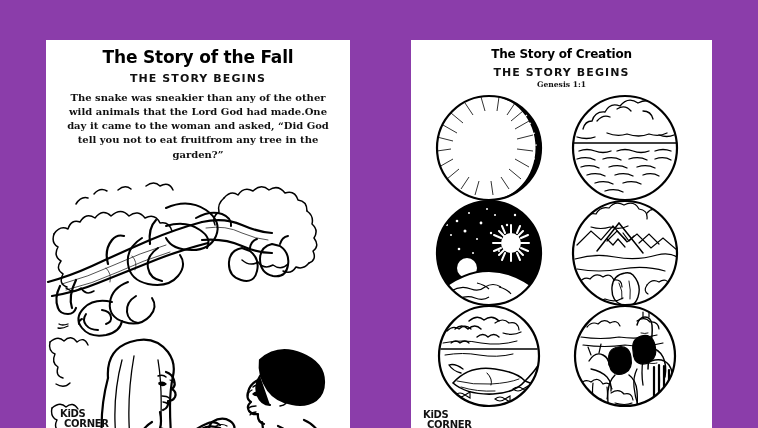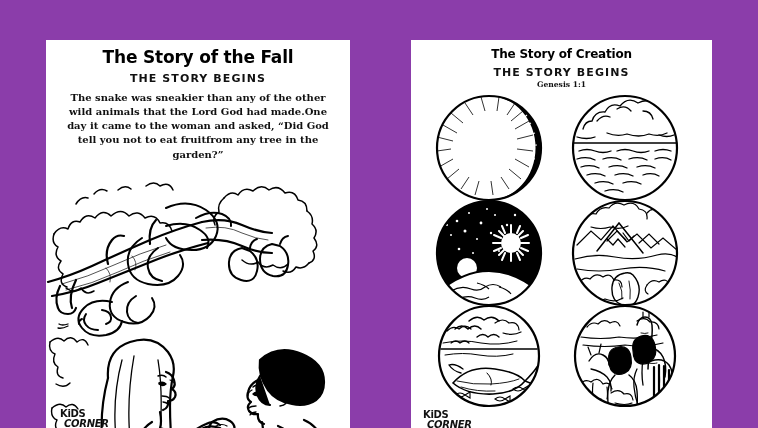--- a/index.html
+++ b/index.html
@@ -65,21 +65,21 @@
     position:absolute;left:14px;bottom:8px;width:74px;
   }
   .brand-mark{
     font-family:"DejaVu Sans", sans-serif;
     font-weight:bold;
     font-size:10px;
     line-height:0.95;
     color:#111;
     letter-spacing:-0.3px;
   }
-  .brand-mark .l2{display:block;margin-left:4px;font-style:italic;}
+  .brand-mark .l2{display:block;margin-left:4px;}
   .brand-url{
     font-family:"DejaVu Sans", sans-serif;
     font-size:5.2px;
     color:#222;
     margin-top:2px;
     letter-spacing:0.1px;
   }
   #sheet-creation .brand{left:12px;bottom:7px;}
 </style>
 </head>

